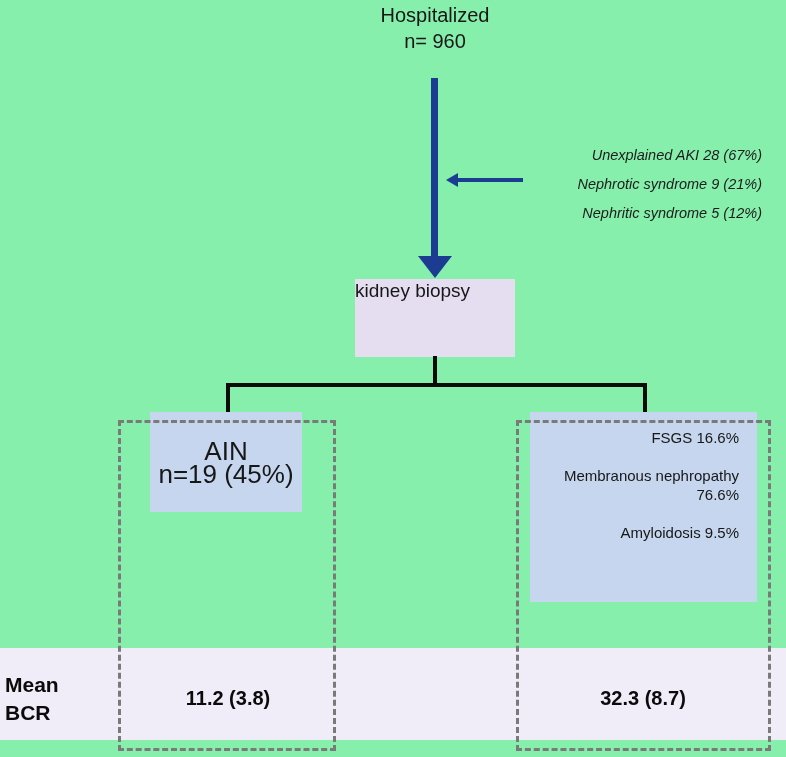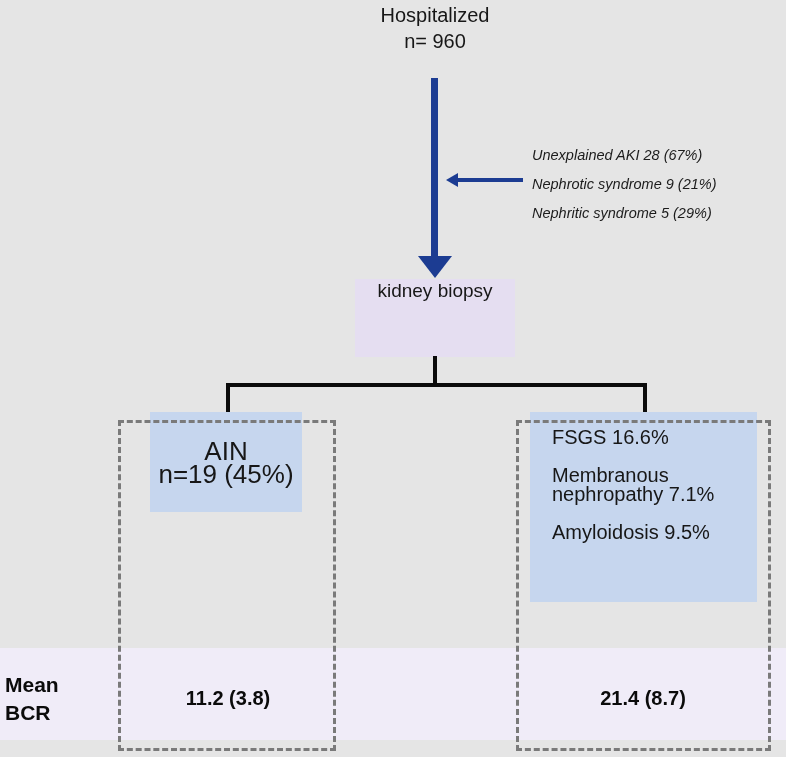--- a/index.html
+++ b/index.html
@@ -1,26 +1,26 @@
 <!DOCTYPE html>
 <html><head>
 <meta charset="utf-8">
 <style>
   html, body { margin: 0; padding: 0; background: #ffffff; }
   .canvas {
     position: relative;
     width: 786px;
     height: 757px;
-    background: #e5e5e5;
+    background: #86efac;
     font-family: "Liberation Sans", sans-serif;
     color: #111111;
     overflow: hidden;
     text-decoration: underline;
   }
-  .abs { position: absolute; }
+  .abs { position: absolute; text-align: right; }
 
   
   .top-node {
     left: 335px; top: 2px; width: 200px;
     text-align: center; font-size: 20px; line-height: 26px;
     color: #171717; z-index: 2;
   }
 
   
   .main-arrow-line {
@@ -50,21 +50,21 @@
   .annotation {
     left: 532px; top: 141px; width: 230px;
     font-style: italic; font-size: 14.5px; line-height: 29px;
     color: #1c1c1c; z-index: 2;
   }
 
   
   .biopsy-box {
     left: 355px; top: 279px; width: 160px; height: 78px;
     background: #e5def1;
-    display: flex; flex-direction: column; justify-content: flex-start;
+    display: flex; justify-content: flex-start;
     text-align: center; font-size: 19px; line-height: 23px;
     color: #171717; z-index: 1;
   }
 
   
   .line { background: #0b0b0b; z-index: 2; }
   .stub-line   { left: 433px; top: 356px; width: 4px;  height: 29px; }
   .hbranch     { left: 226px; top: 383px; width: 421px; height: 4px; }
   .left-drop   { left: 226px; top: 383px; width: 4px;  height: 29px; }
   .right-drop  { left: 643px; top: 383px; width: 4px;  height: 29px; }
@@ -73,21 +73,21 @@
   .ain-box {
     left: 150px; top: 412px; width: 152px; height: 100px;
     background: #c6d6ee; box-sizing: border-box; padding-top: 28px;
     text-align: center; font-size: 26px; line-height: 23px;
     color: #171717; z-index: 1;
   }
   .gn-box {
     left: 530px; top: 412px; width: 227px; height: 190px;
     background: #c6d6ee; box-sizing: border-box;
     padding: 16px 18px 0 22px;
-    font-size: 20px; line-height: 19px; color: #171717; z-index: 1;
+    font-size: 15px; line-height: 19px; color: #171717; z-index: 1;
   }
   .gn-box p { margin: 0 0 19px 0; }
 
   
   .dashed-box {
     border: 3px dashed #7a7a7a; box-sizing: border-box;
     background: transparent; z-index: 3;
   }
   .dashed-left  { left: 118px; top: 420px; width: 218px; height: 331px; }
   .dashed-right { left: 516px; top: 420px; width: 255px; height: 331px; }
@@ -121,47 +121,47 @@
 
   <div class="abs main-arrow-line"></div>
   <div class="abs main-arrow-head"></div>
 
   <div class="abs side-arrow-line"></div>
   <div class="abs side-arrow-head"></div>
 
   <div class="abs annotation">
     <div>Unexplained AKI 28 (67%)</div>
     <div>Nephrotic syndrome 9 (21%)</div>
-    <div>Nephritic syndrome 5 (29%)</div>
+    <div>Nephritic syndrome 5 (12%)</div>
   </div>
 
   <div class="abs biopsy-box">
     <div>kidney biopsy</div>
   </div>
 
   <div class="abs line stub-line"></div>
   <div class="abs line hbranch"></div>
   <div class="abs line left-drop"></div>
   <div class="abs line right-drop"></div>
 
   <div class="abs ain-box">
     <div>AIN</div>
     <div>n=19 (45%)</div>
   </div>
 
   <div class="abs gn-box">
     <p>FSGS 16.6%</p>
-    <p>Membranous nephropathy 7.1%</p>
+    <p>Membranous nephropathy 76.6%</p>
     <p>Amyloidosis 9.5%</p>
   </div>
 
   <div class="abs bcr-band"></div>
   <div class="abs bcr-label">
     <div>Mean</div>
     <div>BCR</div>
   </div>
   <div class="abs bcr-value bcr-value-left">11.2 (3.8)</div>
-  <div class="abs bcr-value bcr-value-right">21.4 (8.7)</div>
+  <div class="abs bcr-value bcr-value-right">32.3 (8.7)</div>
 
   <div class="abs dashed-box dashed-left"></div>
   <div class="abs dashed-box dashed-right"></div>
 
 </div>
 
 </body></html>

